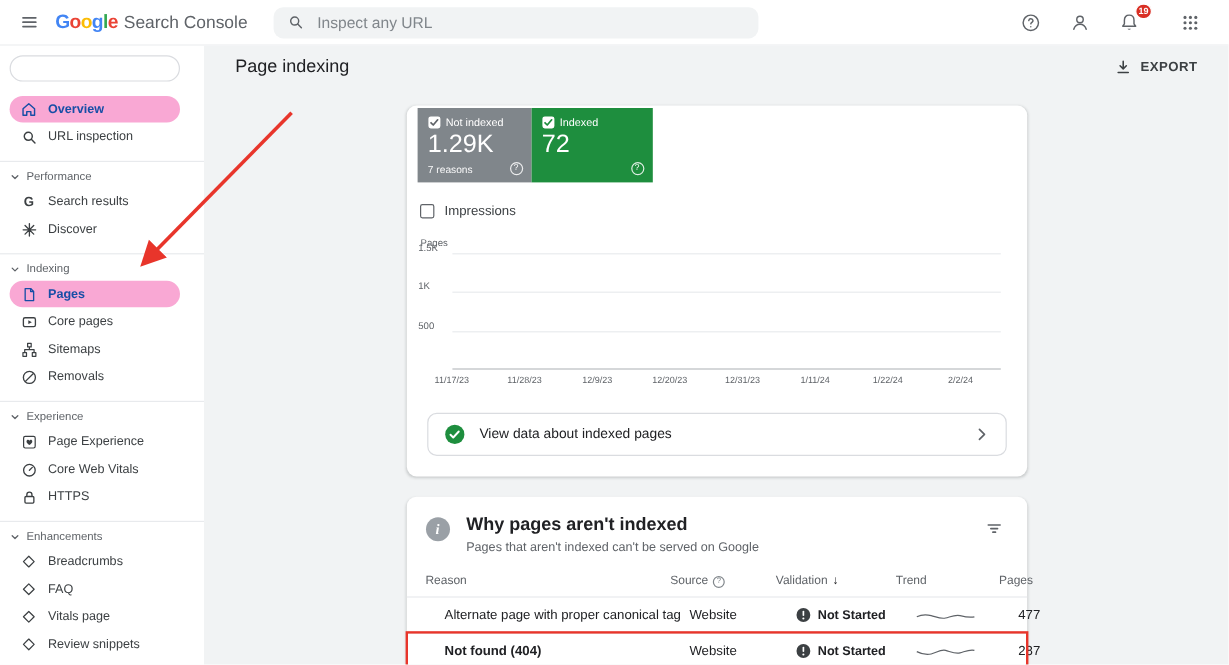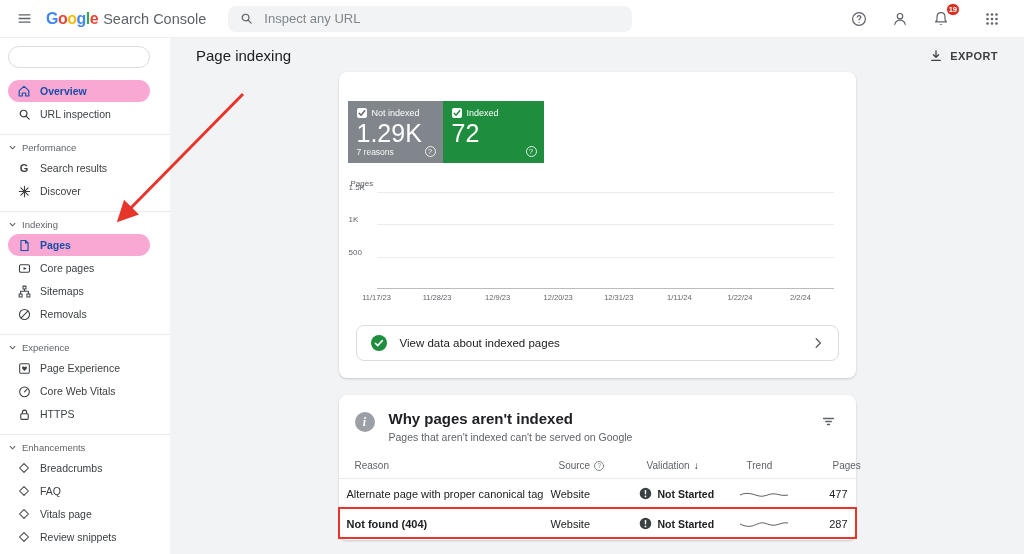--- a/index.html
+++ b/index.html
@@ -43,30 +43,30 @@
   .sec-chev { width:10px; height:10px; display:flex; align-items:center; }
   
   .main { position:absolute; left:170px; top:38px; right:0; bottom:0; background:#f1f3f4; overflow:hidden; }
   .main-head { display:flex; align-items:center; justify-content:space-between; padding:9px 20px 8px 26px; }
   .page-title { font-size:15px; font-weight:500; color:#202124; margin:0; }
   .export { display:flex; align-items:center; gap:7px; background:none; border:0; font-family:inherit;
     font-size:11px; font-weight:700; letter-spacing:.4px; color:#3c4043; cursor:pointer; }
   .card { width:517px; margin:0 auto; background:#fff; border-radius:8px;
     box-shadow:0 1px 2px rgba(60,64,67,.15), 0 1px 3px rgba(60,64,67,.08); }
   
-  .chart-card { padding:29px 0 17px; }
+  .chart-card { padding:2px 0 17px;margin-top:16px; }
   .tiles { display:flex; padding-left:9px; }
   .tile { height:62px; color:#fff; padding:7px 9px; position:relative; cursor:pointer; }
   .tile-gray { width:95px; background:#80868b; }
   .tile-green { width:101px; background:#1e8e3e; }
   .tile-top { display:flex; align-items:center; gap:5px; font-size:9px; }
   .cb { width:10px; height:10px; background:#fff; border-radius:2px; display:flex; align-items:center;
     justify-content:center; flex:none; }
   .tile-gray .cb { color:#5f6368; } .tile-green .cb { color:#1e8e3e; }
-  .tile-val { font-size:25px; margin-top:3px; font-weight:400; line-height:1; }
+  .tile-val { font-size:21px; margin-top:3px; font-weight:400; line-height:1; }
   .tile-sub { font-size:8.5px; position:absolute; left:9px; bottom:6px; opacity:.95; }
   .qmark { position:absolute; right:7px; bottom:6px; width:11px; height:11px;
     border:1px solid rgba(255,255,255,.85); border-radius:50%; font-size:7px;
     display:flex; align-items:center; justify-content:center; }
   .imp { display:flex; align-items:center; gap:9px; margin:18px 0 0 11px; font-size:11px; color:#3c4043; cursor:pointer; }
   .cbx { width:12px; height:12px; border:1.5px solid #5f6368; border-radius:2px; background:#fff; }
   .chart-wrap { margin:16px 22px 0 10px; position:relative; }
   .pages-label { font-size:8px; color:#5f6368; margin:0 0 4px 2px; }
   .plot { position:relative; height:97px; margin-left:28px; }
   .gridline { position:absolute; left:0; right:0; border-top:1px solid #e9ebee; }
@@ -84,21 +84,21 @@
   .tc-head { display:flex; align-items:flex-start; gap:14px; padding:0 16px; }
   .info-circle { width:20px; height:20px; border-radius:50%; background:#9aa0a6; color:#fff; font-size:12px;
     font-weight:700; font-style:italic; display:flex; align-items:center; justify-content:center; flex:none;
     font-family:"Liberation Serif", serif; margin-top:2px; }
   .tc-title { font-size:15px; font-weight:700; color:#202124; margin:0; }
   .tc-sub { font-size:10.5px; color:#5f6368; margin-top:4px; }
   .filter-btn { margin-left:auto; color:#5f6368; width:22px; height:22px; display:flex;
     align-items:center; justify-content:center; cursor:pointer; }
   .tbl { margin-top:13px; }
   .tr { display:grid; grid-template-columns:204px 88px 100px 86px 1fr; align-items:center;
-    padding:8px 8px; font-size:11px; color:#202124; }
+    padding:8px 32px; font-size:11px; color:#202124; }
   .tr.head { font-size:10px; color:#5f6368; padding:4px 16px 7px; }
   .th-src, .th-val { display:flex; align-items:center; gap:4px; }
   .q10 { width:10px; height:10px; border:1px solid #80868b; border-radius:50%; font-size:6.5px; color:#80868b;
     display:inline-flex; align-items:center; justify-content:center; }
   .sort { color:#202124; font-weight:700; font-size:10px; }
   .col-pages { text-align:right; }
   .tr.row { border-top:1px solid #e8eaed; cursor:pointer; }
   .val-cell { display:flex; align-items:center; gap:6px; font-weight:700; font-size:10.5px; }
   .excl { flex:none; display:flex; }
   .trend svg { display:block; }
@@ -380,20 +380,24 @@
                   </svg>
                 </span>
               </span>
             <span>Indexed</span>
           </div>
           <div class="tile-val">72</div>
           <span class="qmark">?</span>
         </div>
       </div>
 
+      <label class="imp">
+        <span class="cbx"></span>
+        <span>Impressions</span>
+      </label>
 
       <div class="chart-wrap">
         <div class="pages-label">Pages</div>
         <div class="plot">
           <div class="gridline" style="top:0;">
             <span class="yt">1.5K</span>
           </div>
           <div class="gridline" style="top:33.33%;">
             <span class="yt">1K</span>
           </div>

